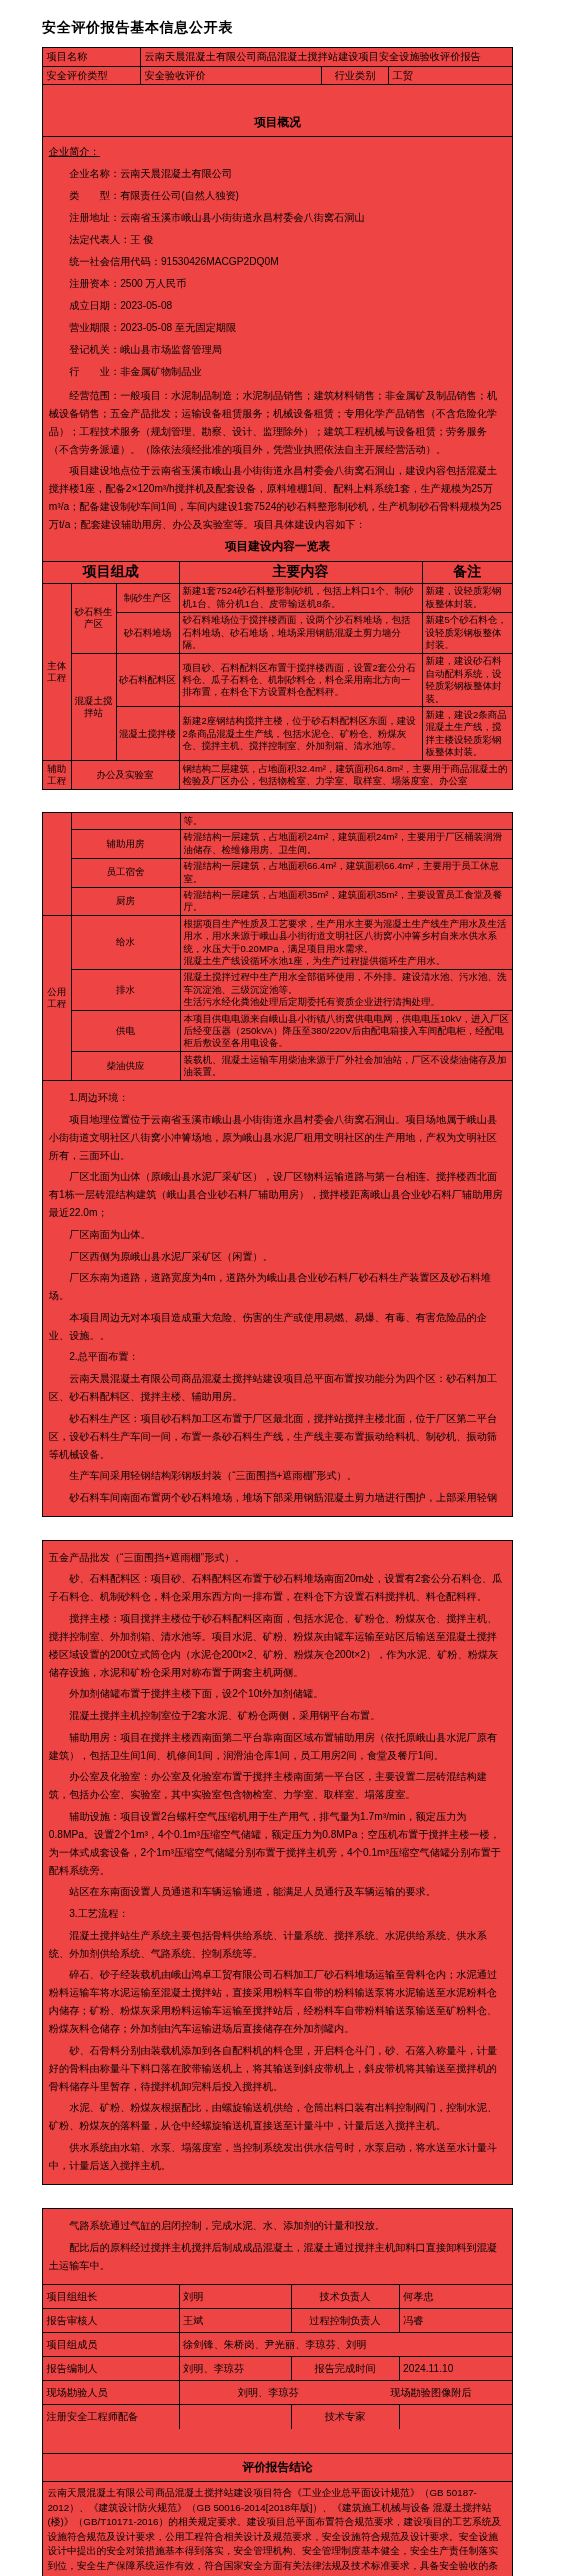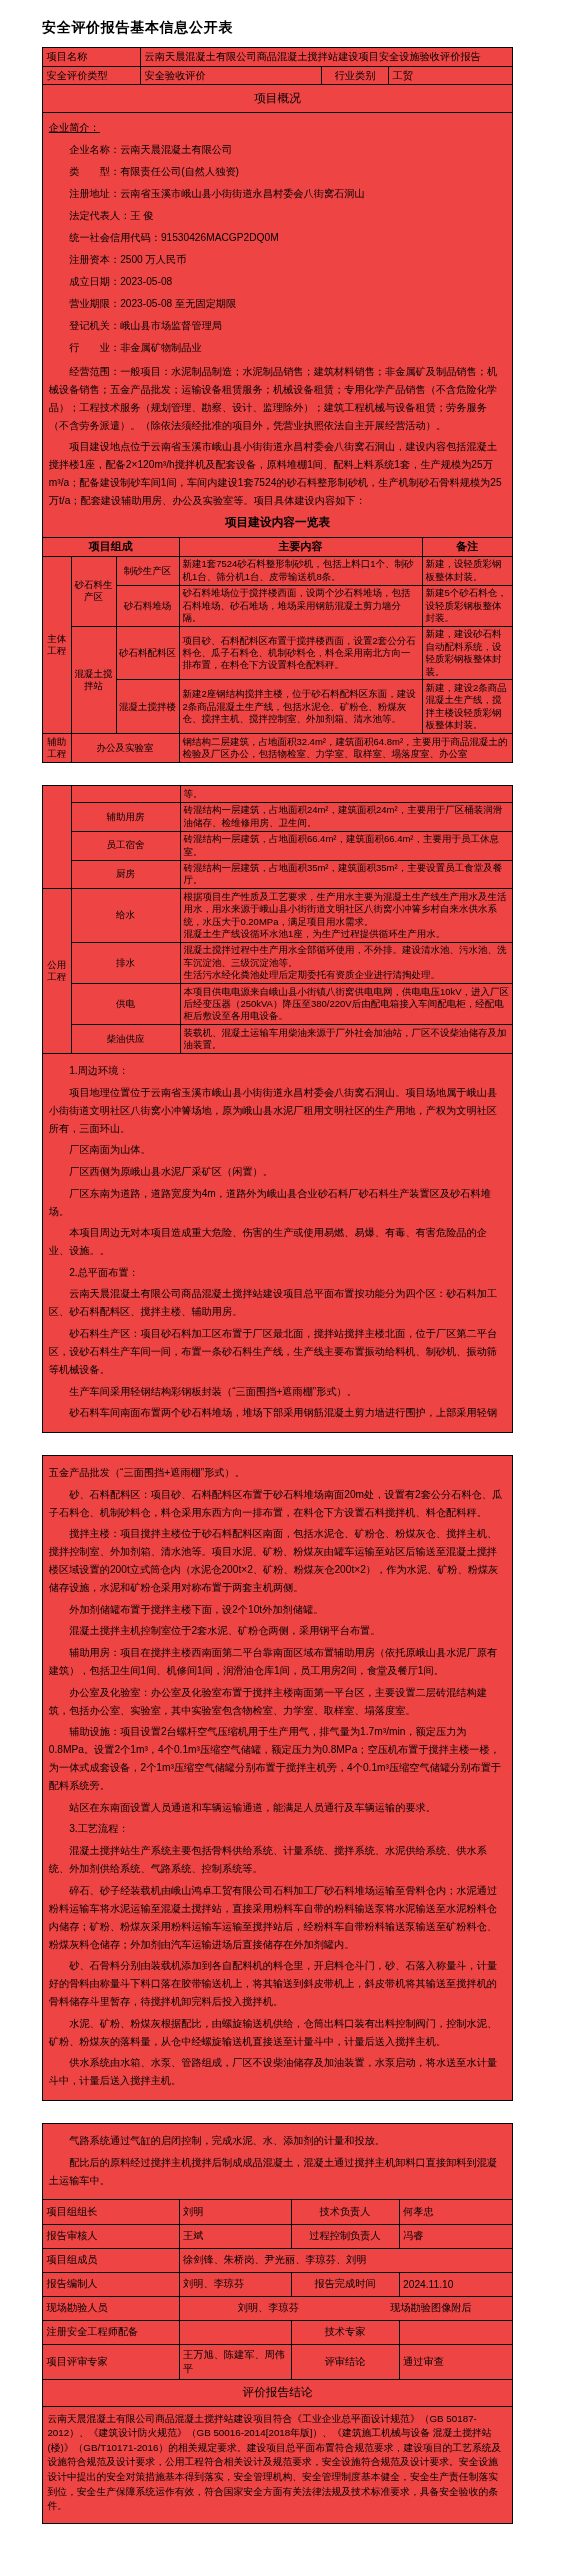--- a/index.html
+++ b/index.html
@@ -20,43 +20,43 @@
   
   .row { display: grid; border-bottom: 1.5px solid #000; }
   .row:last-child { border-bottom: none; }
   .r-info { grid-template-columns: 98px 1fr; }
   .r-info4 { grid-template-columns: 98px 181px 67px 1fr; }
   .cell { padding: 2.2px 3.6px; font-size: 10.2px; line-height: 13px;
           border-right: 1.5px solid #000; display: flex; align-items: center; }
   .cell:last-child { border-right: none; }
   .cell.center { justify-content: center; }
   .sechead {
-    text-align: center; font-weight: normal; font-size: 11.7px;
-    padding: 5.8px 0; border-bottom: 1.5px solid #000;
+    text-align: center; font-weight: bold; font-size: 11.7px;
+    padding: 5.8px 0; border-bottom: 1.5px solid #000; margin-top: 24px;
   }
   .sechead.topline { border-top: 1.5px solid #000; }
 
   
   .bigcell { padding: 4.4px 5.8px 5.8px 5.8px; }
   .bigcell.divider { border-bottom: 1.5px solid #000; }
   .bigcell.topline { border-top: 1.5px solid #000; }
   .iline { font-size: 10.2px; line-height: 22px; margin: 0; text-indent: 2em; }
   .iline.noindent { text-indent: 0; text-decoration: underline; }
   .para { font-size: 10.2px; line-height: 18px; margin: 3.6px 0; text-indent: 2em; }
   .para.cont { text-indent: 0; }
   .tbl-title { text-align: center; font-weight: bold; font-size: 11.7px; margin: 4.4px 0 1.5px 0; }
 
   
   table { width: 100%; border-collapse: collapse; border-style: hidden; table-layout: fixed; }
   td { border: 1.5px solid #000; }
   .ctable td, .ctable2 td { font-size: 9.5px; }
   .vlab { text-align: center; vertical-align: middle; padding: 1.5px 1.5px;
           font-size: 9.5px; line-height: 12.4px; }
   .ct { padding: 1.5px 2.9px; line-height: 12.4px; vertical-align: middle; }
-  .hrow td { text-align: center; font-weight: bold; font-size: 11px; padding: 1.5px 0; }
+  .hrow td { text-align: center; font-weight: bold; font-size: 14px; padding: 1.5px 0; }
   .ct div { line-height: 12.4px; }
 
   
   .ptable td { font-size: 10.2px; height: 24px; vertical-align: middle; }
   .plab { padding: 2.9px 3.6px; }
   .pval { padding: 2.9px 3.6px; }
   .pcen { text-align: center; }
   .survey-flex { display: flex; width: 100%; }
   .survey-flex span:first-child { flex: 1.1; text-align: center; }
   .survey-flex span:last-child { flex: 1; text-align: center; }
@@ -192,20 +192,21 @@
       </tr>
       <tr>
         <td class="vlab">柴油供应</td>
         <td class="ct">装载机、混凝土运输车用柴油来源于厂外社会加油站，厂区不设柴油储存及加油装置。</td>
       </tr>
     </tbody>
       </table>
     <div class="bigcell topline">
       <p class="para">1.周边环境：</p>
       <p class="para">项目地理位置位于云南省玉溪市峨山县小街街道永昌村委会八街窝石洞山。项目场地属于峨山县小街街道文明社区八街窝小冲箐场地，原为峨山县水泥厂租用文明社区的生产用地，产权为文明社区所有，三面环山。</p>
+      <p class="para">厂区北面为山体（原峨山县水泥厂采矿区），设厂区物料运输道路与第一台相连。搅拌楼西北面有1栋一层砖混结构建筑（峨山县合业砂石料厂辅助用房），搅拌楼距离峨山县合业砂石料厂辅助用房最近22.0m；</p>
       <p class="para">厂区南面为山体。</p>
       <p class="para">厂区西侧为原峨山县水泥厂采矿区（闲置）。</p>
       <p class="para">厂区东南为道路，道路宽度为4m，道路外为峨山县合业砂石料厂砂石料生产装置区及砂石料堆场。</p>
       <p class="para">本项目周边无对本项目造成重大危险、伤害的生产或使用易燃、易爆、有毒、有害危险品的企业、设施。。</p>
       <p class="para">2.总平面布置：</p>
       <p class="para">云南天晨混凝土有限公司商品混凝土搅拌站建设项目总平面布置按功能分为四个区：砂石料加工区、砂石料配料区、搅拌主楼、辅助用房。</p>
       <p class="para">砂石料生产区：项目砂石料加工区布置于厂区最北面，搅拌站搅拌主楼北面，位于厂区第二平台区，设砂石料生产车间一间，布置一条砂石料生产线，生产线主要布置振动给料机、制砂机、振动筛等机械设备。</p>
       <p class="para">生产车间采用轻钢结构彩钢板封装（“三面围挡+遮雨棚”形式）。</p>
       <p class="para">砂石料车间南面布置两个砂石料堆场，堆场下部采用钢筋混凝土剪力墙进行围护，上部采用轻钢</p>
     </div>
@@ -222,21 +223,21 @@
       <p class="para">混凝土搅拌主机控制室位于2套水泥、矿粉仓两侧，采用钢平台布置。</p>
       <p class="para">辅助用房：项目在搅拌主楼西南面第二平台靠南面区域布置辅助用房（依托原峨山县水泥厂原有建筑），包括卫生间1间、机修间1间，润滑油仓库1间，员工用房2间，食堂及餐厅1间。</p>
       <p class="para">办公室及化验室：办公室及化验室布置于搅拌主楼南面第一平台区，主要设置二层砖混结构建筑，包括办公室、实验室，其中实验室包含物检室、力学室、取样室、塌落度室。</p>
       <p class="para">辅助设施：项目设置2台螺杆空气压缩机用于生产用气，排气量为1.7m³/min，额定压力为0.8MPa。设置2个1m³，4个0.1m³压缩空气储罐，额定压力为0.8MPa；空压机布置于搅拌主楼一楼，为一体式成套设备，2个1m³压缩空气储罐分别布置于搅拌主机旁，4个0.1m³压缩空气储罐分别布置于配料系统旁。</p>
       <p class="para">站区在东南面设置人员通道和车辆运输通道，能满足人员通行及车辆运输的要求。</p>
       <p class="para">3.工艺流程：</p>
       <p class="para">混凝土搅拌站生产系统主要包括骨料供给系统、计量系统、搅拌系统、水泥供给系统、供水系统、外加剂供给系统、气路系统、控制系统等。</p>
       <p class="para">碎石、砂子经装载机由峨山鸿卓工贸有限公司石料加工厂砂石料堆场运输至骨料仓内；水泥通过粉料运输车将水泥运输至混凝土搅拌站，直接采用粉料车自带的粉料输送泵将水泥输送至水泥粉料仓内储存；矿粉、粉煤灰采用粉料运输车运输至搅拌站后，经粉料车自带粉料输送泵输送至矿粉料仓、粉煤灰料仓储存；外加剂由汽车运输进场后直接储存在外加剂罐内。</p>
       <p class="para">砂、石骨料分别由装载机添加到各自配料机的料仓里，开启料仓斗门，砂、石落入称量斗，计量好的骨料由称量斗下料口落在胶带输送机上，将其输送到斜皮带机上，斜皮带机将其输送至搅拌机的骨料储存斗里暂存，待搅拌机卸完料后投入搅拌机。</p>
       <p class="para">水泥、矿粉、粉煤灰根据配比，由螺旋输送机供给，仓筒出料口装有出料控制阀门，控制水泥、矿粉、粉煤灰的落料量，从仓中经螺旋输送机直接送至计量斗中，计量后送入搅拌主机。</p>
-      <p class="para">供水系统由水箱、水泵、管路组成，厂区不设柴油储存及加油装置，水泵启动，将水送至水计量斗中，计量后送入搅拌主机。</p>
+      <p class="para">供水系统由水箱、水泵、塌落度室，当控制系统发出供水信号时，水泵启动，将水送至水计量斗中，计量后送入搅拌主机。</p>
     </div>
   </div>
 
   <div class="pgap"></div>
 
   <div class="seg">
     <div class="bigcell divider">
       <p class="para">气路系统通过气缸的启闭控制，完成水泥、水、添加剂的计量和投放。</p>
       <p class="para">配比后的原料经过搅拌主机搅拌后制成成品混凝土，混凝土通过搅拌主机卸料口直接卸料到混凝土运输车中。</p>
     </div>
@@ -278,26 +279,20 @@
             <span>现场勘验图像附后</span>
           </div>
         </td>
       </tr>
       <tr>
         <td class="plab">注册安全工程师配备</td>
         <td class="pval"></td>
         <td class="plab pcen">技术专家</td>
         <td class="pval"></td>
       </tr>
-      <tr>
-        <td class="plab">项目评审专家</td>
-        <td class="pval">王万旭、陈建军、周伟平</td>
-        <td class="plab pcen">评审结论</td>
-        <td class="pval">通过审查</td>
-      </tr>
     </tbody>
       </table>
     <div class="sechead topline">评价报告结论</div>
     <div class="bigcell concl">
       <p class="cpara">云南天晨混凝土有限公司商品混凝土搅拌站建设项目符合《工业企业总平面设计规范》（GB 50187-2012）、《建筑设计防火规范》（GB 50016-2014[2018年版]）、《建筑施工机械与设备 混凝土搅拌站(楼)》（GB/T10171-2016）的相关规定要求。建设项目总平面布置符合规范要求，建设项目的工艺系统及设施符合规范及设计要求，公用工程符合相关设计及规范要求，安全设施符合规范及设计要求。安全设施设计中提出的安全对策措施基本得到落实，安全管理机构、安全管理制度基本健全，安全生产责任制落实到位，安全生产保障系统运作有效，符合国家安全方面有关法律法规及技术标准要求，具备安全验收的条件。</p>
     </div>
   </div>
 
 </div>
 

